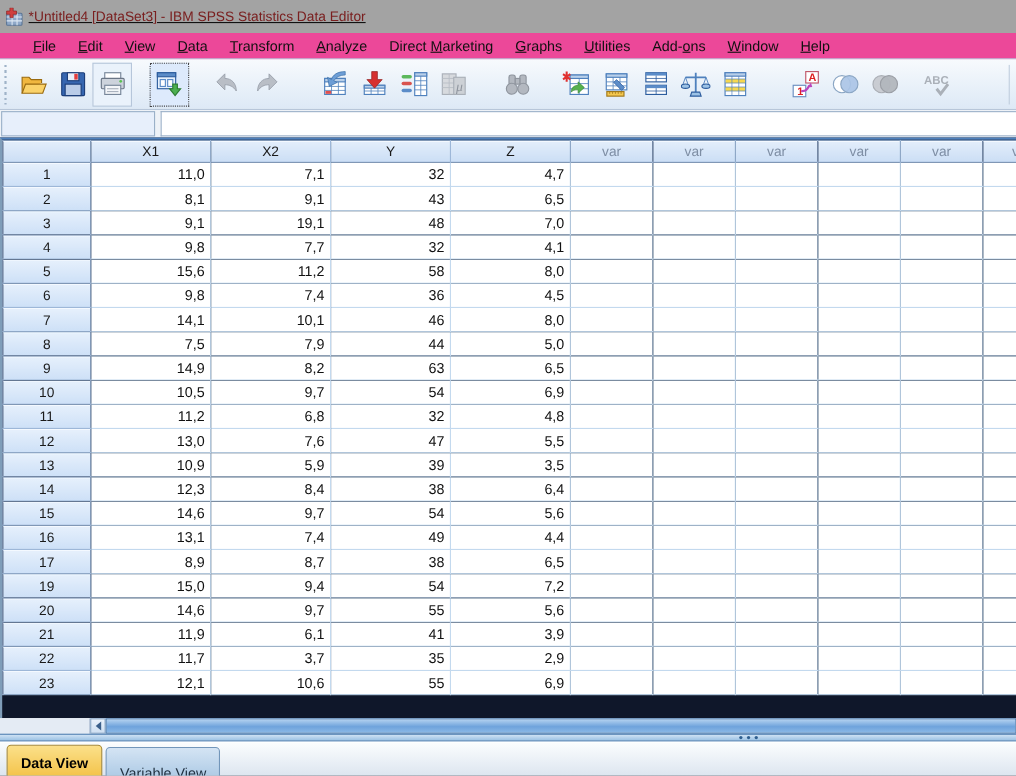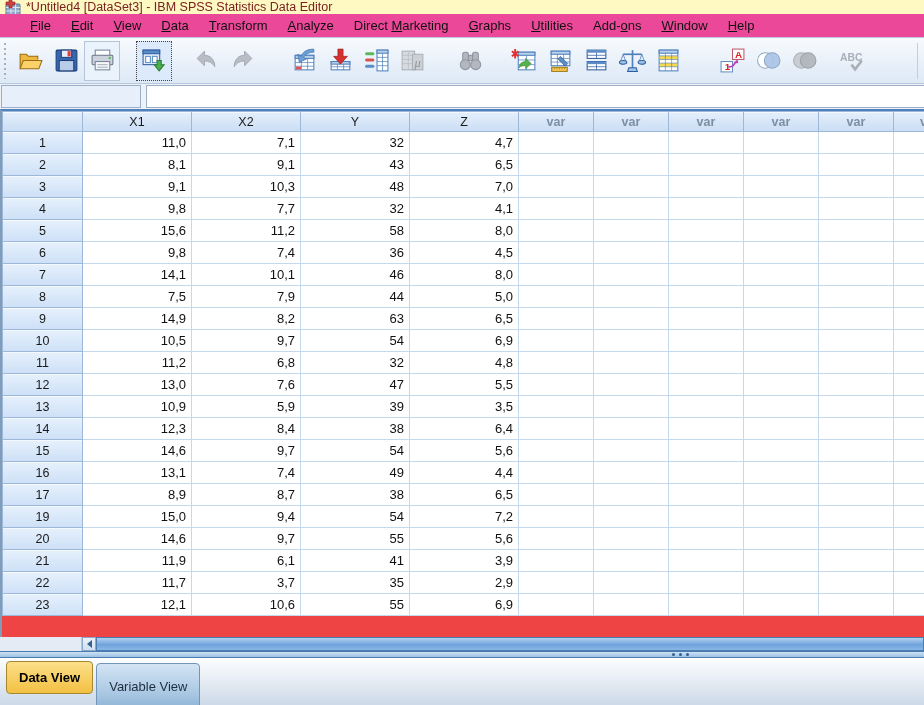--- a/index.html
+++ b/index.html
@@ -2,21 +2,21 @@
 <html><head>
 <meta charset="utf-8">
 <style>
   * { margin:0; padding:0; box-sizing:border-box; }
   html,body { width:924px; height:705px; overflow:hidden; }
   body { font-family:"Liberation Sans", sans-serif; font-size:13px; color:#111;
          background:#fff; cursor:default; user-select:none; }
   .window { width:924px; height:705px; display:flex; flex-direction:column; }
 
   
-  .titlebar { height:14px; background:#fef9c3; display:flex; align-items:center; padding-left:4px; flex:0 0 auto; }
+  .titlebar { height:30px; background:#a3a3a3; display:flex; align-items:center; padding-left:4px; flex:0 0 auto;text-decoration:underline; }
   .titlebar .ticon { width:17px; height:17px; margin-right:5px; }
   .title-text { color:#7a2020; font-size:12.5px; }
 
   
   .menubar { height:24px; background:#ec4899; border-bottom:1px solid #b7c8dd;
              display:flex; align-items:center; padding-left:20px; flex:0 0 auto; }
   .menu-item { padding:3px 10px; white-space:nowrap; font-size:13px; color:#111; }
   .menu-item .mn { text-decoration:underline; }
 
   
@@ -36,27 +36,27 @@
   .tb-sep-right { position:absolute; right:6px; top:5px; width:1px; height:36px; background:#c0cede; }
 
   
   .editbar { height:25px; background:#eef2f7; display:flex; align-items:stretch; flex:0 0 auto; }
   .cellref { width:140px; background:#e7effb; border:1px solid #9ab0c8; margin:1px 0 1px 1px; }
   .editfield { flex:1; background:#ffffff; border:1px solid #9ab0c8; border-right:none;
                margin:1px 0 1px 5px; font:inherit; padding:0 4px; outline:none; }
 
   
   .gridwrap { height:528px; overflow:hidden; border-top:2px solid #4f81bd; border-left:2px solid #7f9db9;
-              background:#ef4444; flex:0 0 auto; }
+              background:#0f172a; flex:0 0 auto; }
   table.grid { border-collapse:collapse; table-layout:fixed; width:922px; }
   .grid th, .grid td { height:22px; padding:0; overflow:hidden; white-space:nowrap; }
   .grid thead th { height:20px; background:linear-gradient(180deg,#e3eefb,#cbdef5);
                    border:1px solid #9db7d8; font-weight:normal; font-size:12.5px; color:#1a1a1a;
                    box-shadow:inset 0 1px 0 #f4f9ff; }
-  .grid thead th.varcol { color:#7e8ea4;font-weight:bold; }
+  .grid thead th.varcol { color:#7e8ea4; }
   .grid thead th.partial { text-align:left; padding-left:26px; color:#7e8ea4; }
   .grid tbody th { background:linear-gradient(180deg,#e6f0fc,#cde0f7); border:1px solid #9db7d8;
                    font-weight:normal; font-size:12.5px; color:#1a1a1a; box-shadow:inset 0 1px 0 #f4f9ff; }
   .grid td { border-right:1px solid #c3d9ee; border-bottom:1px solid #c3d9ee; background:#fff;
              text-align:right; padding-right:5px; font-size:13px; color:#111; }
   .grid td.empty { background:#fff; }
 
   
   .hscroll { height:14px; display:flex; flex:0 0 auto; background:#eef2f7; }
   .hs-spacer { width:82px; background:#e4ebf4; border-right:1px solid #b7c6d9; }
@@ -345,21 +345,21 @@
             <td class="empty"></td>
             <td class="empty"></td>
             <td class="empty"></td>
             <td class="empty"></td>
             <td class="empty"></td>
             <td class="empty"></td>
           </tr>
           <tr>
             <th>3</th>
             <td>9,1</td>
-            <td>10,3</td>
+            <td>19,1</td>
             <td>48</td>
             <td>7,0</td>
             <td class="empty"></td>
             <td class="empty"></td>
             <td class="empty"></td>
             <td class="empty"></td>
             <td class="empty"></td>
             <td class="empty"></td>
           </tr>
           <tr>

